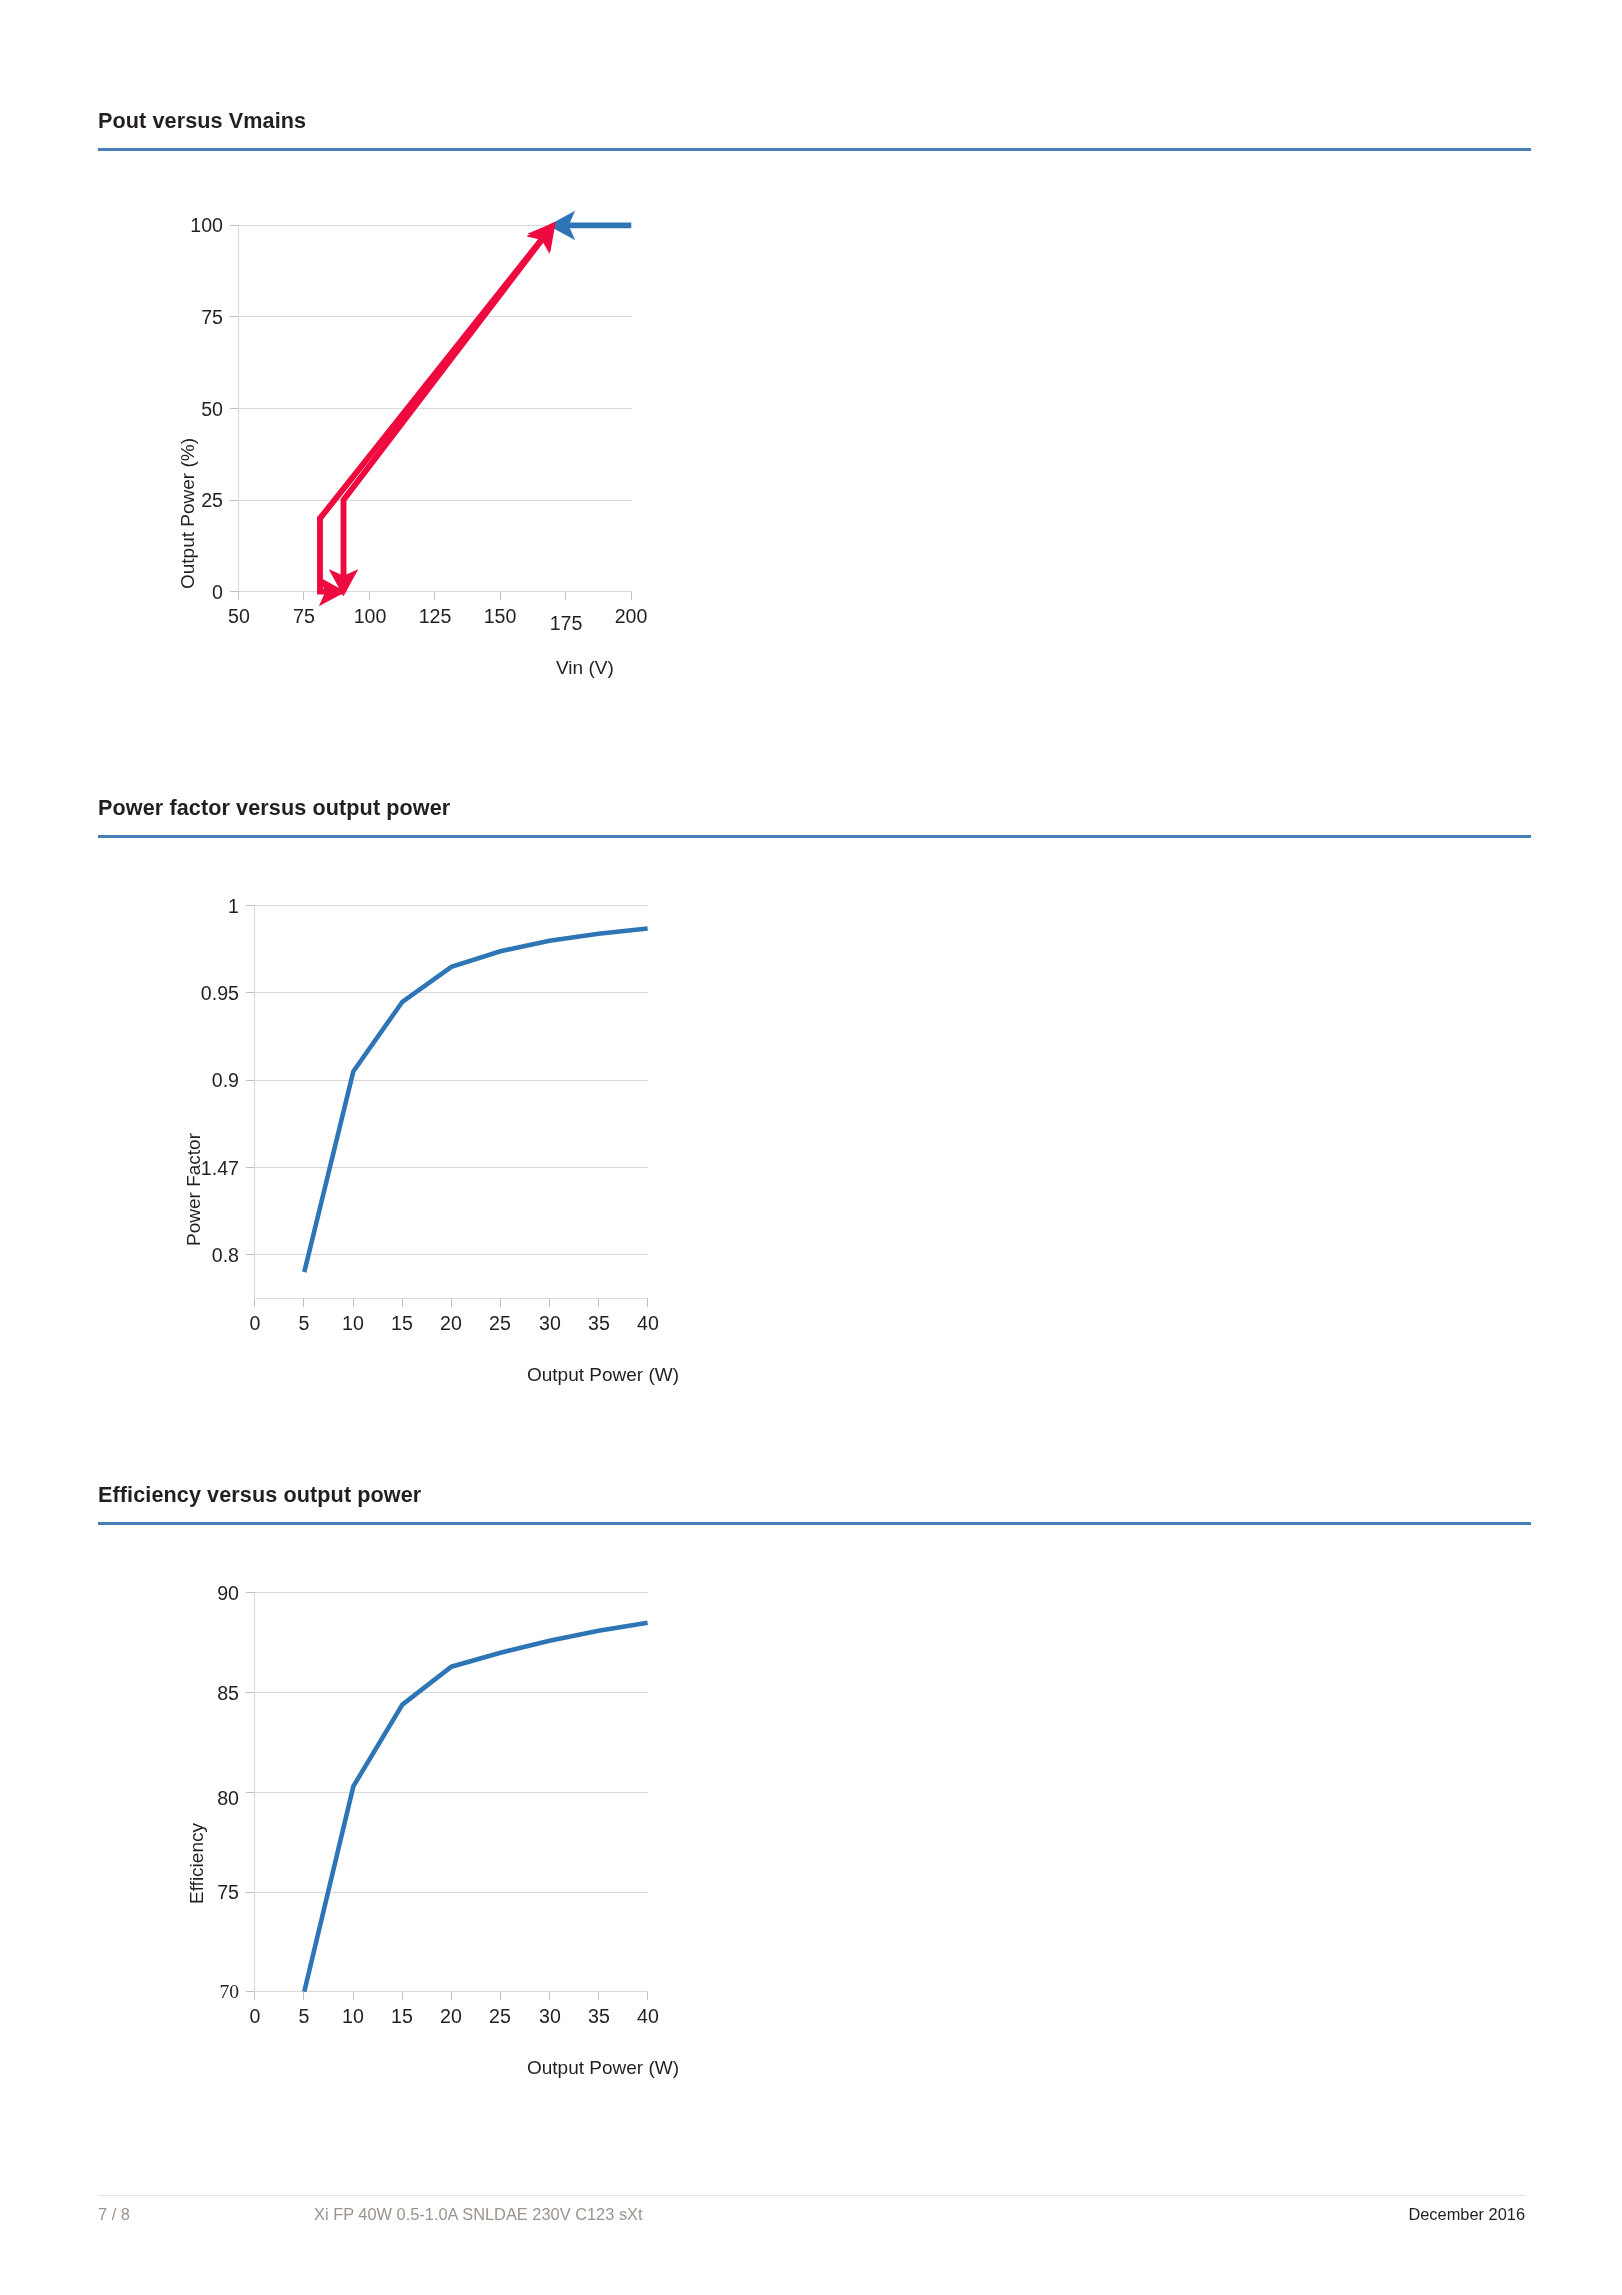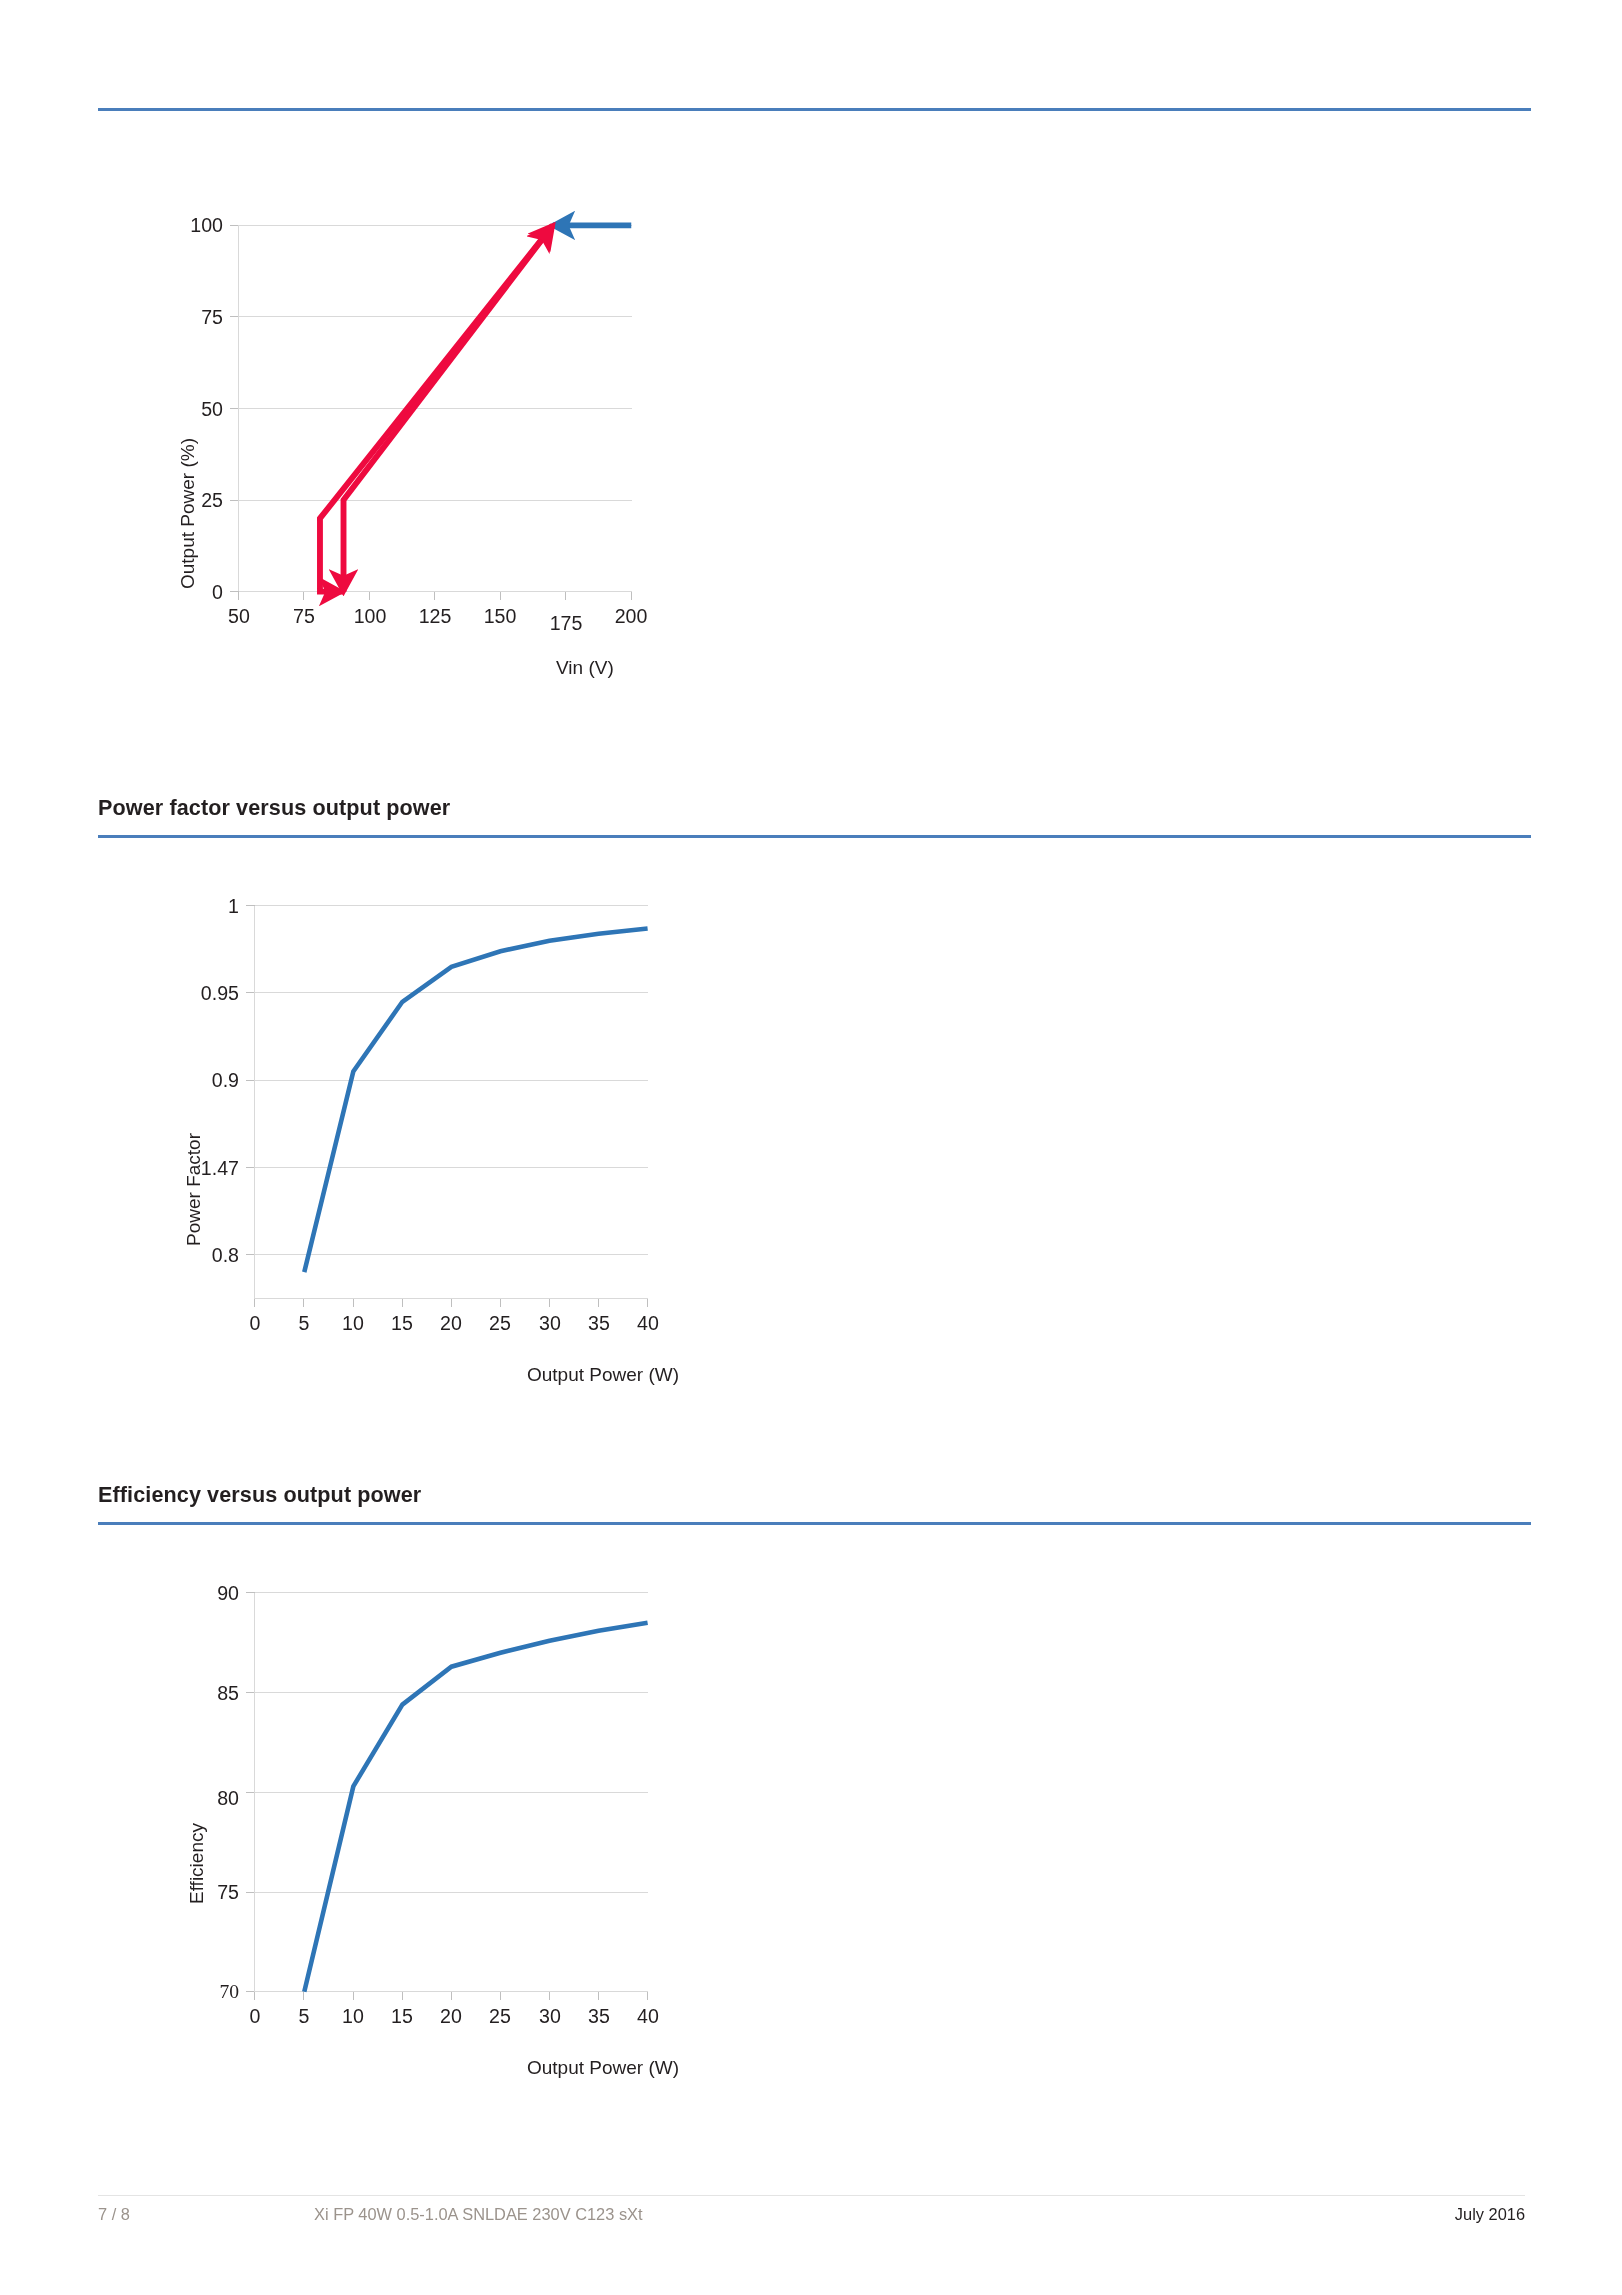--- a/index.html
+++ b/index.html
@@ -156,20 +156,21 @@
     white-space: nowrap;
     text-align: right;
   }
 </style>
 </head>
 <body>
 
 <div class="page">
 
   <div class="section" style="top:108px;">
+    <div class="section-title">Pout versus Vmains</div>
     <div class="section-rule"></div>
   </div>
 
   <div class="chart-block" style="top:196px;height:497px;">
     <div class="chart-area" id="chart0" style="position:absolute;left:0;top:0;width:818px;height:497px;">
         <div class="gridline" style="top: 395px; left: 141px; width: 393px;"></div>
         <div class="tick-mark-y" style="top: 395px; left: 132px;"></div>
         <div class="ytick-label" style="top: 396px; right: 693px;">0</div>
         <div class="gridline" style="top: 304px; left: 141px; width: 393px;"></div>
         <div class="tick-mark-y" style="top: 304px; left: 132px;"></div>
@@ -348,17 +349,17 @@
           </defs>
           <polyline points="315,645 390,330.8500000000001 465,205.79999999999984 540,147.85000000000008 615,126.5 690,108.20000000000016 765,92.95000000000016 840,80.75" fill="none" stroke="#2e75b6" stroke-width="7" stroke-linejoin="miter" stroke-linecap="butt"></polyline>
         </svg>
       </div>
   </div>
 
   <div class="footer">
     <div class="footer-rule"></div>
     <div class="footer-page">7 / 8</div>
     <div class="footer-doc">Xi FP 40W 0.5-1.0A SNLDAE 230V C123 sXt</div>
-    <div class="footer-date">July 2016</div>
+    <div class="footer-date">December 2016</div>
   </div>
 
 </div>
 
 
 </body></html>

